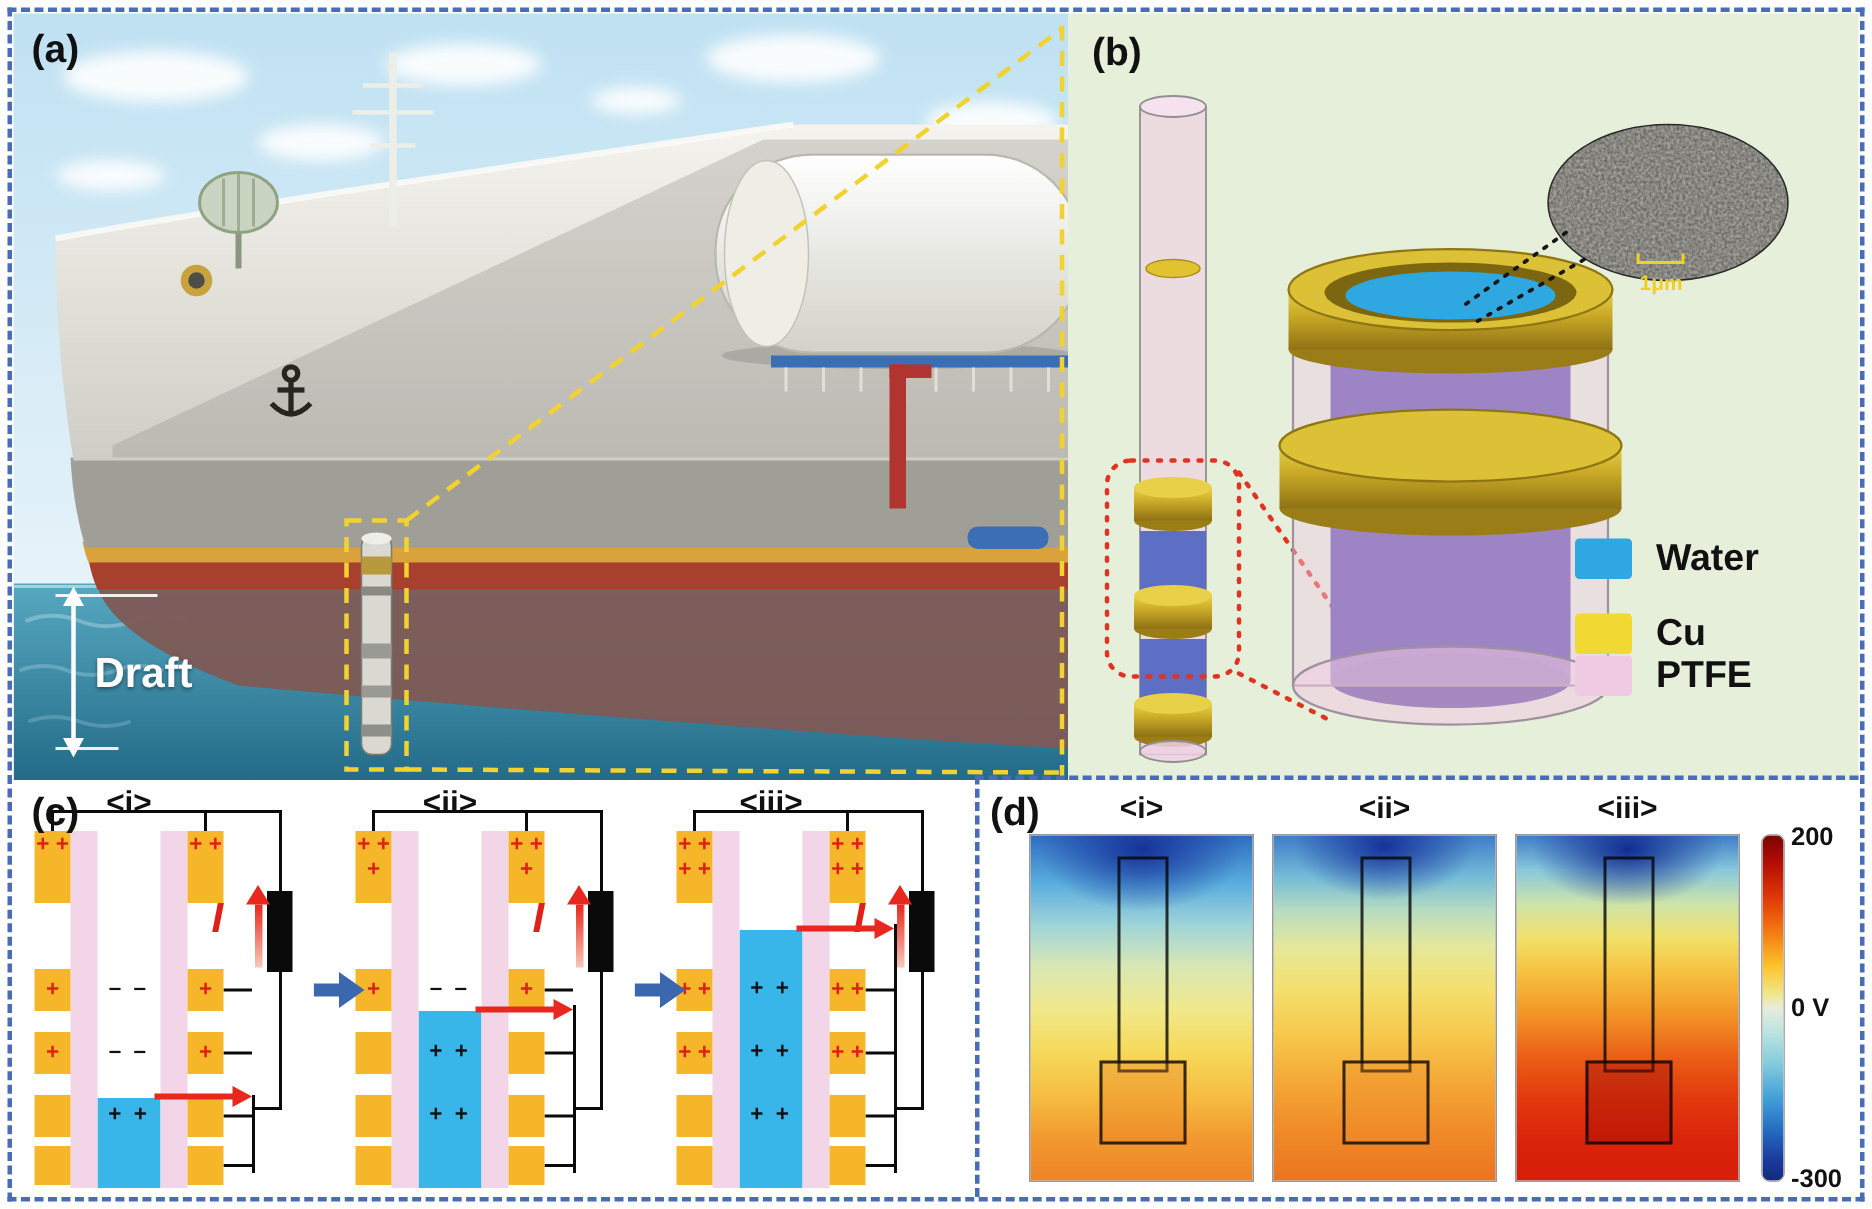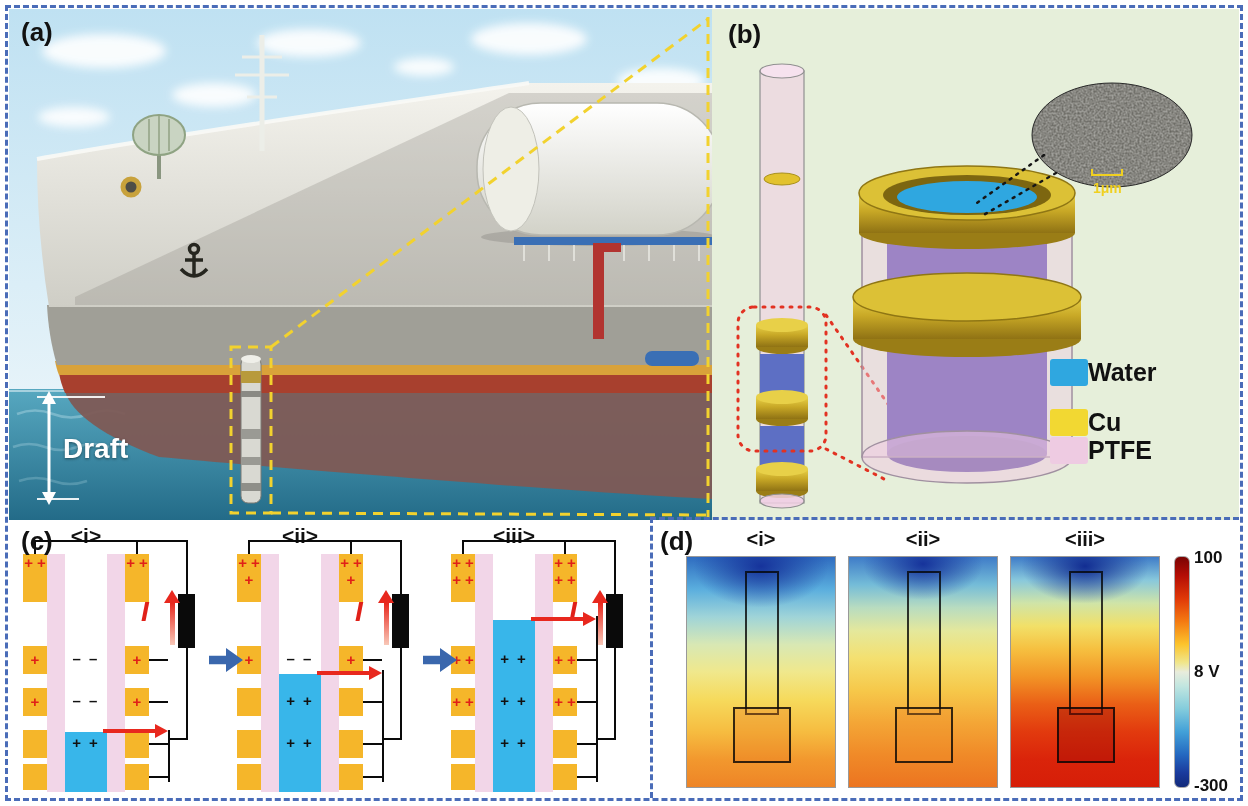--- a/index.html
+++ b/index.html
@@ -13,21 +13,21 @@
   #panel-b{left:712px;top:9px;width:527px;height:511px;background:#e6efda}
   #panel-c{left:9px;top:520px;width:643px;height:277px;background:#fff}
   #panel-d{left:652px;top:520px;width:587px;height:277px;background:#fff}
   .panel-label{position:absolute;font-size:26px;font-weight:bold;color:#111;z-index:20}
   svg text{font-family:"Liberation Sans",sans-serif}
 
   
   .draft-label{position:absolute;left:54px;top:424px;font-size:28px;font-weight:bold;color:#fff;text-shadow:0 1px 3px rgba(0,0,0,.45);z-index:8}
 
   
-  .leg-row{position:absolute;left:338px;display:flex;align-items:center;z-index:10}
+  .leg-row{position:absolute;left:338px;display:flex;align-items:center;gap:16px;z-index:10}
   .leg-swatch{width:38px;height:27px;border-radius:3px}
   .leg-label{font-size:25px;font-weight:bold;color:#111}
 
   
   .stage{position:absolute;top:4px;width:200px;height:272px}
   .stage-label{position:absolute;top:0;left:28px;width:82px;text-align:center;font-weight:bold;font-size:21px;color:#111}
   .bar{position:absolute;width:18px;top:30px;height:238px;background:#f2d6e8;z-index:2}
   .elec{position:absolute;background:#f5b62a;color:#e02018;font-weight:bold;font-size:15px;line-height:1.1;display:flex;flex-wrap:wrap;align-content:center;justify-content:space-around;text-align:center;z-index:2;padding:1px}
   .elec-top{top:30px;height:48px;width:24px;align-content:flex-start}
   .wire{position:absolute;background:#0a0a0a;z-index:1}
@@ -427,22 +427,22 @@
     <div class="dmap" id="dmap2">
       <div class="tube-outline"></div>
       <div class="tube-box" style="background:rgba(240,140,40,.3)"></div>
     </div>
     <div class="dmap" id="dmap3">
       <div class="tube-outline"></div>
       <div class="tube-box" style="background:rgba(160,10,5,.4)"></div>
     </div>
 
     <div class="colorbar"></div>
-    <div class="cb-label" style="top:28px">100</div>
-    <div class="cb-label" style="top:142px">8 V</div>
+    <div class="cb-label" style="top:28px">200</div>
+    <div class="cb-label" style="top:142px">0 V</div>
     <div class="cb-label" style="top:256px">-300</div>
   </div>
 
   <div class="abs" style="left:650px;top:517px;width:0;height:281px;border-left:3px dashed #4a6cb8;z-index:55"></div>
   <div class="abs" style="left:650px;top:517px;width:589px;height:0;border-top:3px dashed #4a6cb8;z-index:55"></div>
 
   <div class="frame"></div>
 </div>
 
 </body></html>

